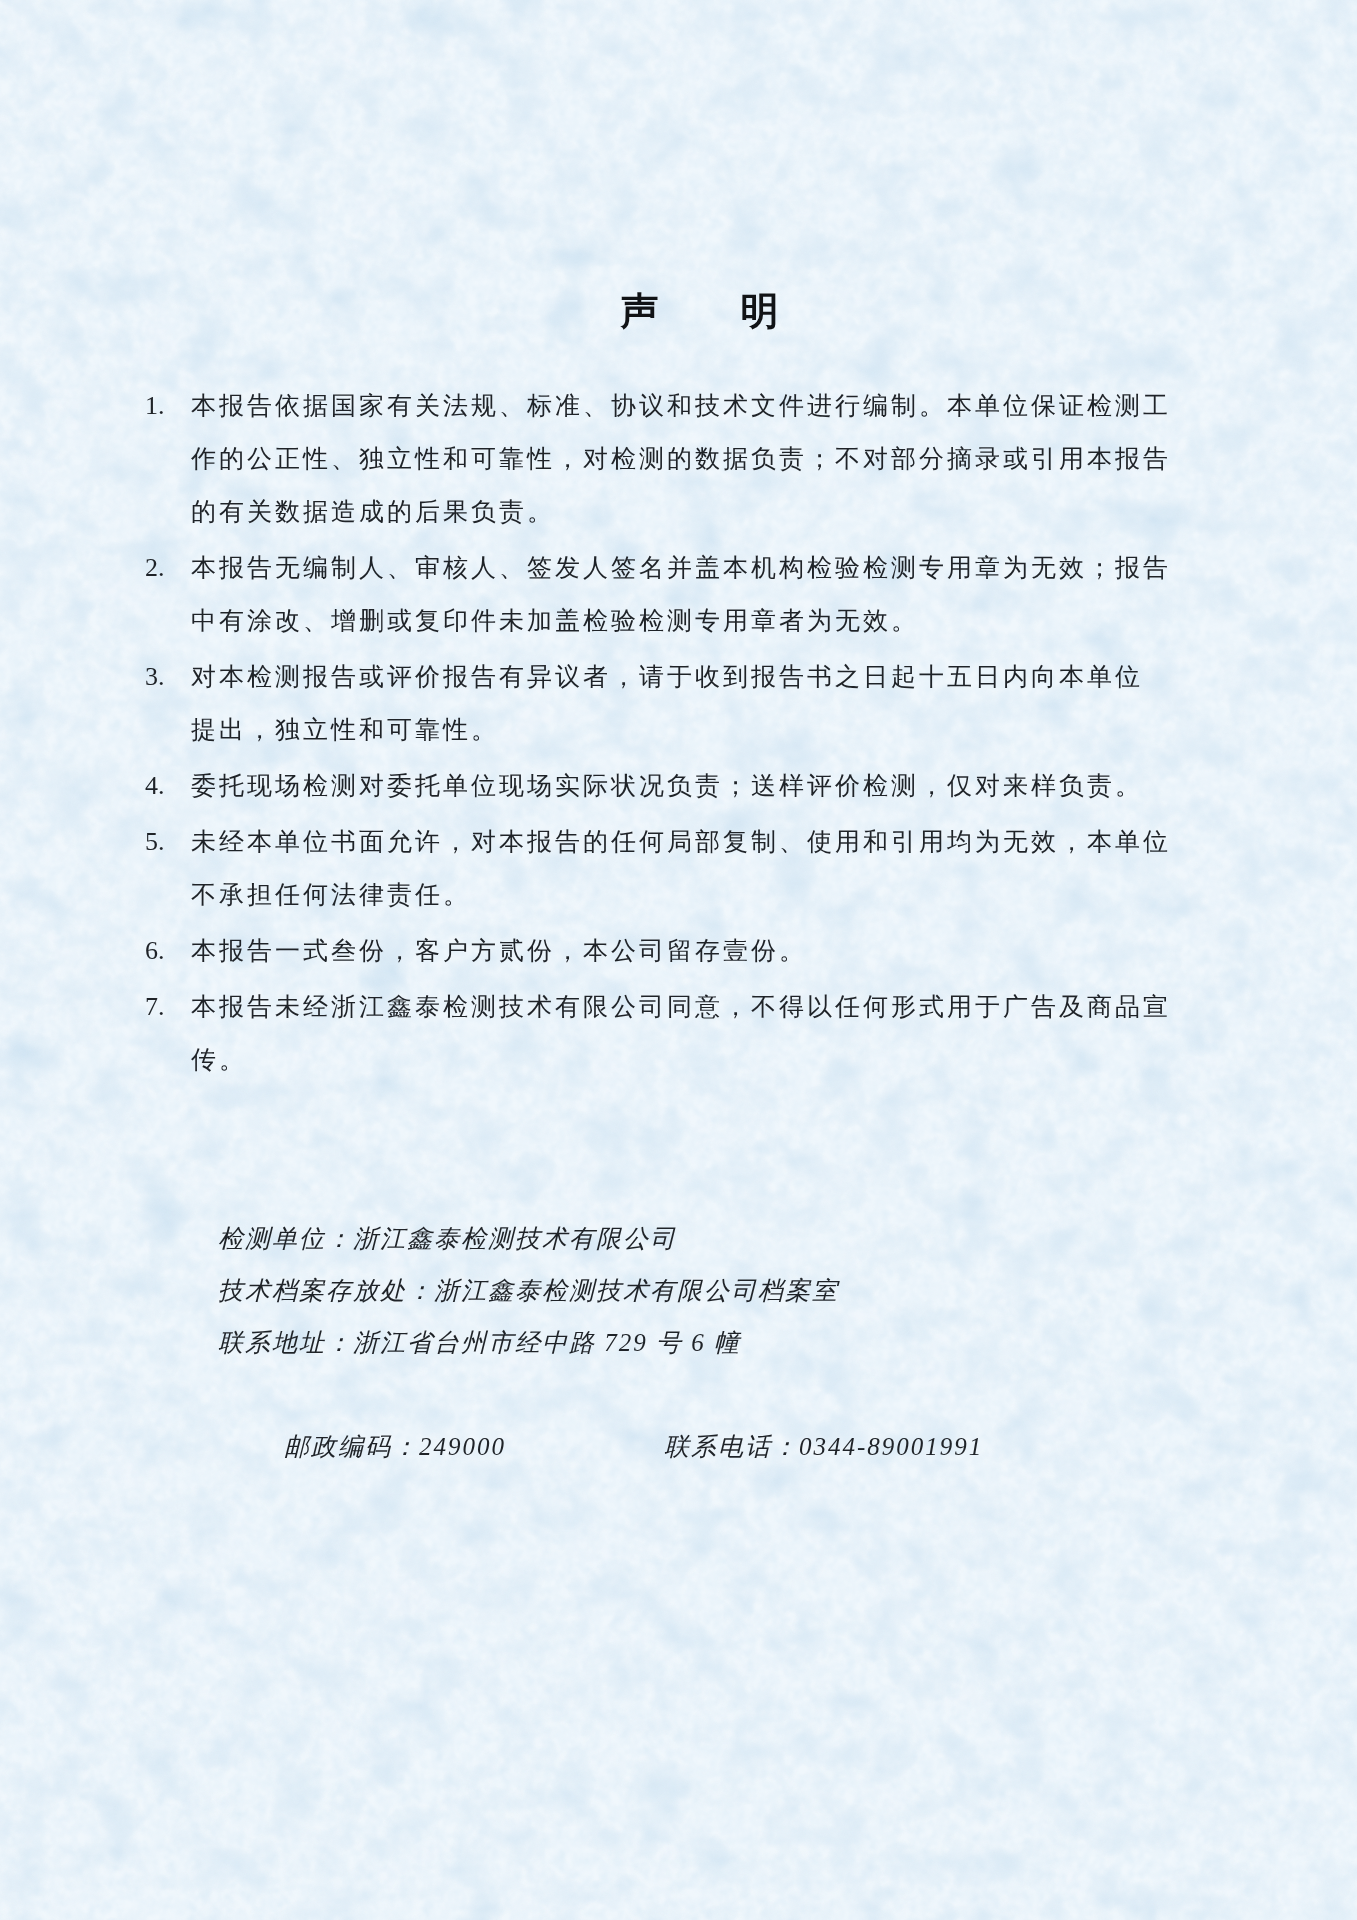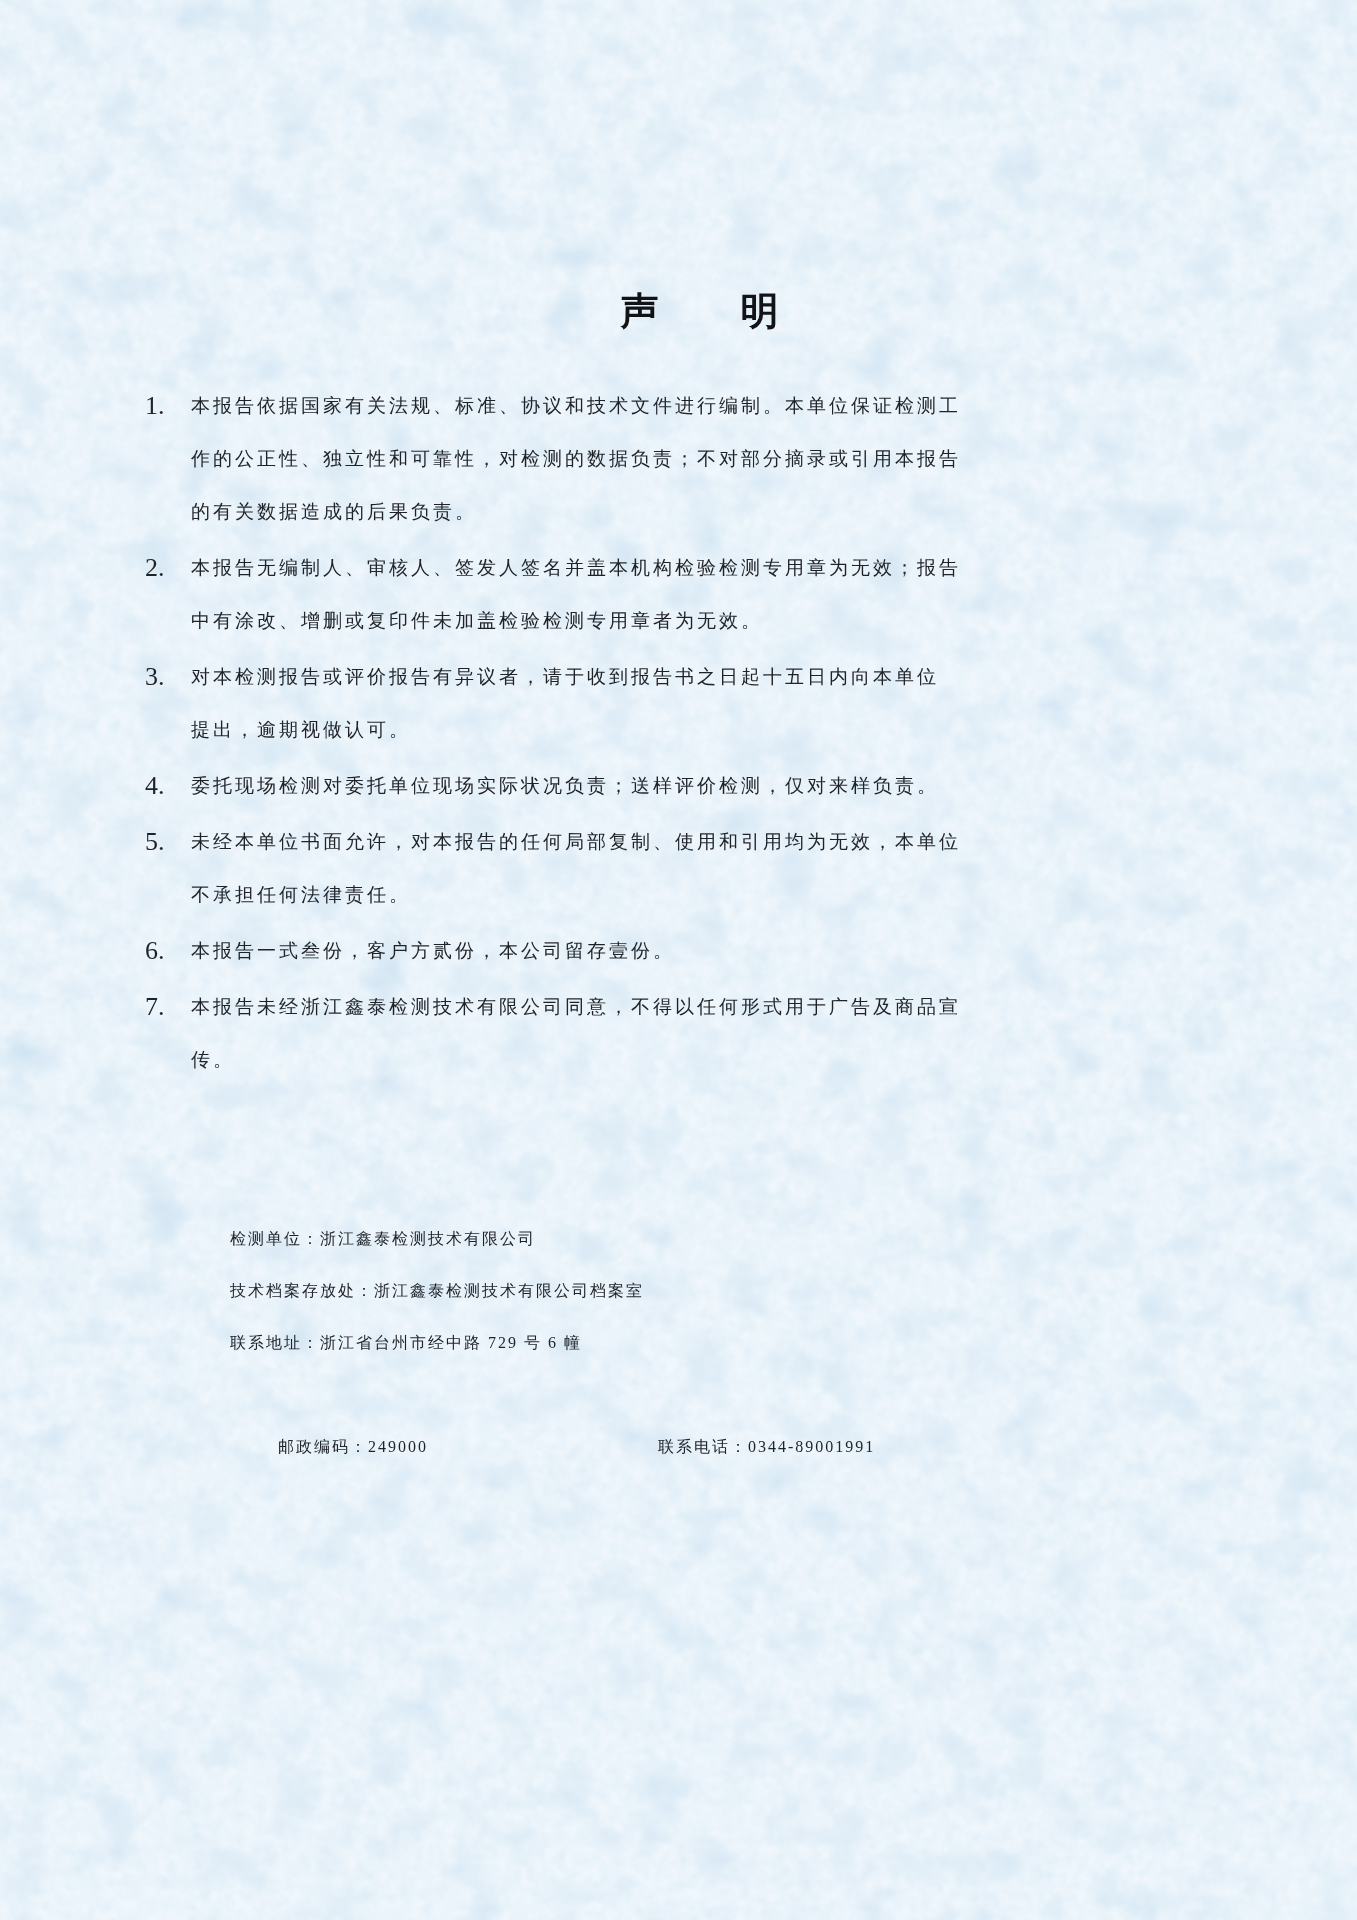--- a/index.html
+++ b/index.html
@@ -59,33 +59,34 @@
   }
   .item .num {
     flex: 0 0 46px;
     width: 46px;
     font-size: 26px;
     line-height: 53px;
     letter-spacing: 0;
   }
   .item .txt {
     flex: 1 1 auto;
-    font-size: 19px;
+    font-size: 25px;
     line-height: 53px;
     letter-spacing: 3px;
     white-space: pre-line;
   }
   .contact {
     position: absolute;
     top: 1213px;
-    left: 230px;
+    left: 218px;
     width: 950px;
-    font-size: 16px;
+    font-size: 25px;
     line-height: 52px;
     letter-spacing: 2px;
+    font-style: italic;
   }
   .crow {
     white-space: pre;
   }
   .cgroup {
     display: inline-block;
     width: 380px;
     vertical-align: top;
   }
 </style>
@@ -136,21 +137,21 @@
 的有关数据造成的后果负责。</span>
       </li>
       <li class="item">
         <span class="num">2.</span>
         <span class="txt">本报告无编制人、审核人、签发人签名并盖本机构检验检测专用章为无效；报告
 中有涂改、增删或复印件未加盖检验检测专用章者为无效。</span>
       </li>
       <li class="item">
         <span class="num">3.</span>
         <span class="txt">对本检测报告或评价报告有异议者，请于收到报告书之日起十五日内向本单位
-提出，逾期视做认可。</span>
+提出，独立性和可靠性。</span>
       </li>
       <li class="item">
         <span class="num">4.</span>
         <span class="txt">委托现场检测对委托单位现场实际状况负责；送样评价检测，仅对来样负责。</span>
       </li>
       <li class="item">
         <span class="num">5.</span>
         <span class="txt">未经本单位书面允许，对本报告的任何局部复制、使用和引用均为无效，本单位
 不承担任何法律责任。</span>
       </li>

